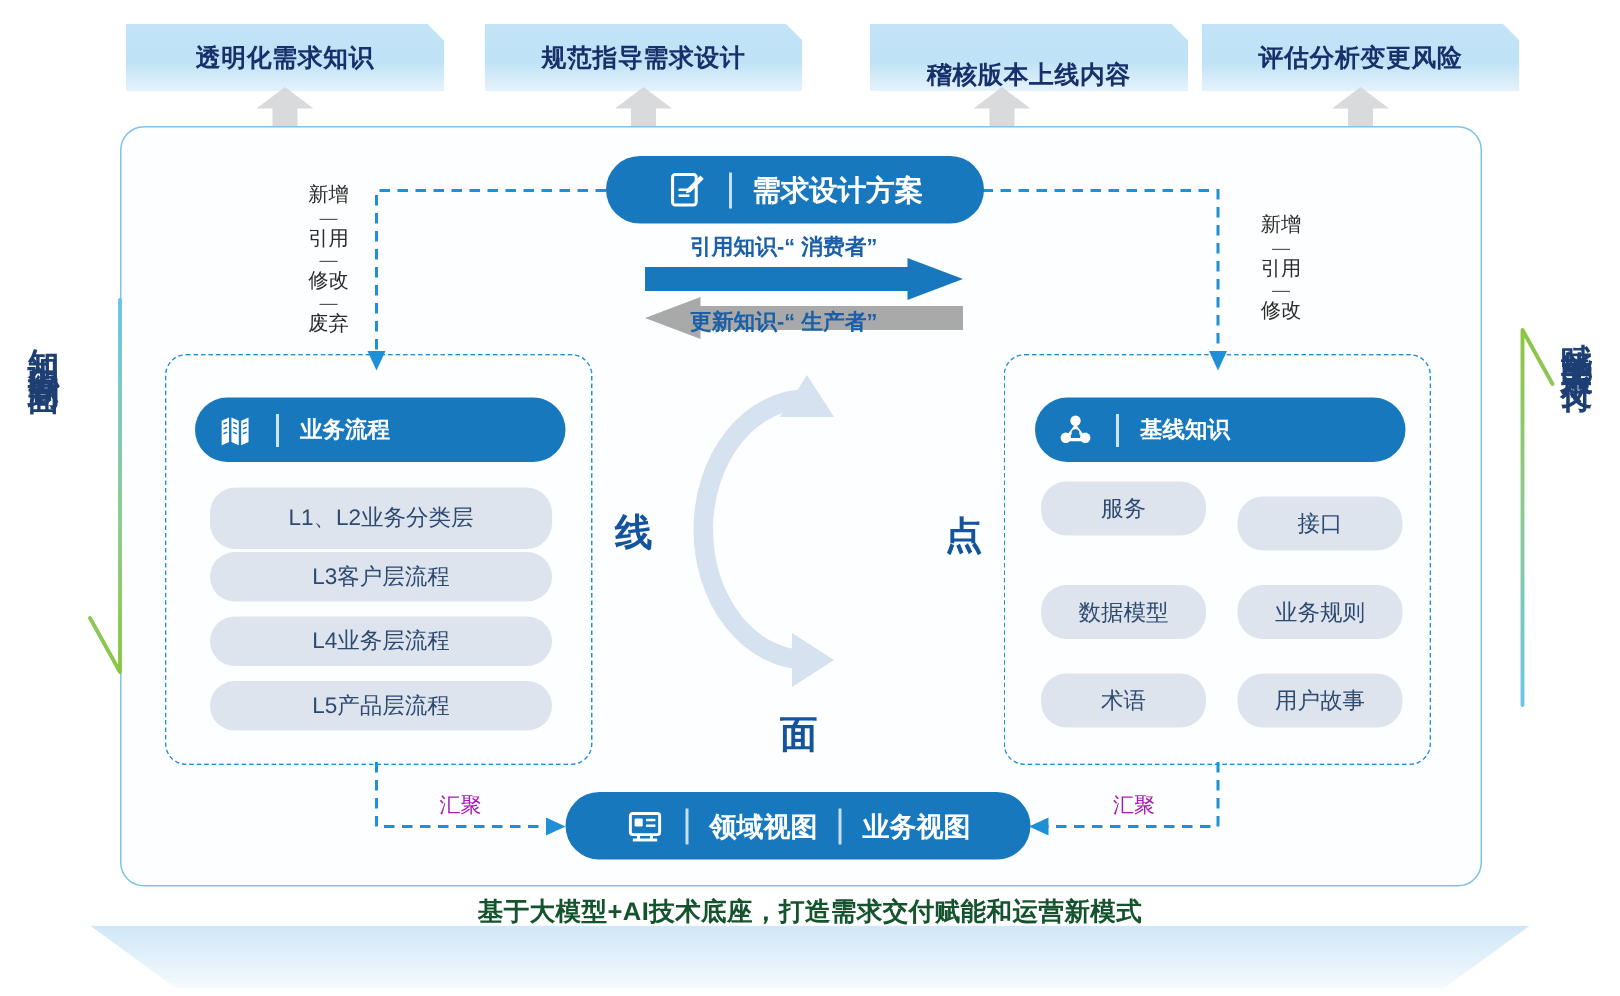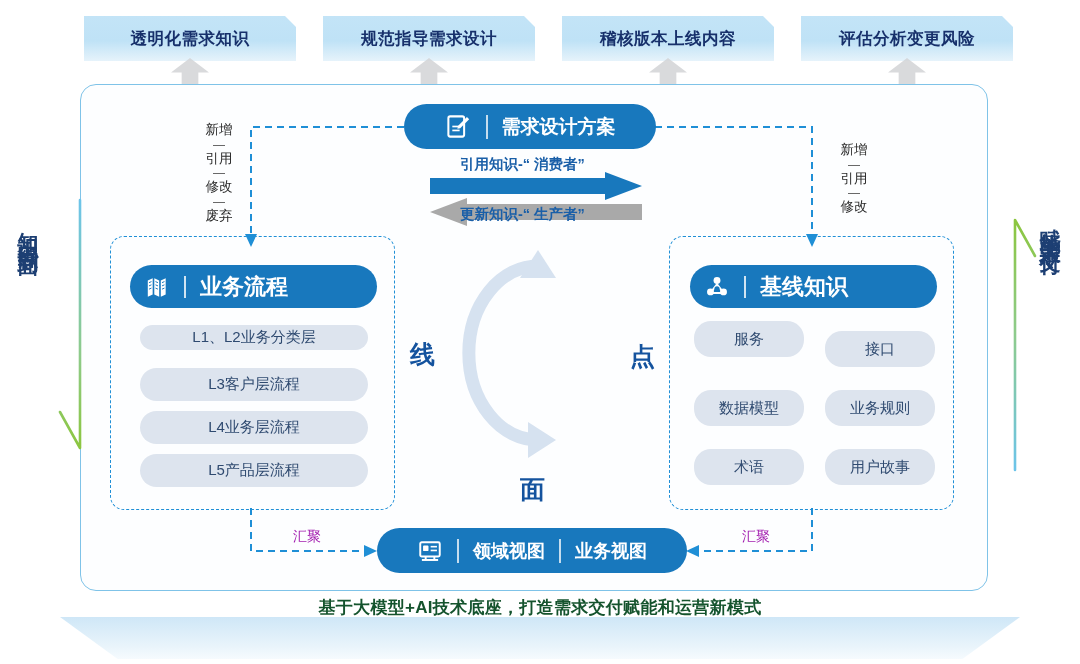--- a/index.html
+++ b/index.html
@@ -47,21 +47,21 @@
   .pill .sep{width:2px;background:rgba(255,255,255,.75);margin:0 14px;}
 
   
   .dashbox{
     position:absolute;border:1.8px dashed #1f8fd6;border-radius:14px;background:transparent;
   }
 
   
   .panel-head{
     position:absolute;background:#1878bd;border-radius:22px;height:43px;
-    display:flex;align-items:center;color:#fff;font-weight:bold;font-size:22px;
+    display:flex;align-items:center;color:#fff;font-weight:bold;font-size:15px;
   }
   .panel-head .sep{width:2px;height:22px;background:rgba(255,255,255,.8);margin:0 14px;}
 
   .chip{
     position:absolute;background:#dde4ee;border-radius:17px;
     display:flex;align-items:center;justify-content:center;
     color:#2f4a70;font-size:15px;
   }
 
   
@@ -100,21 +100,21 @@
 <body>
 
 <div id="stage">
 
   <div class="top-banner" style="left:84px;width:212px;">
     <span>透明化需求知识</span>
   </div>
   <div class="top-banner" style="left:323px;width:212px;">
     <span>规范指导需求设计</span>
   </div>
-  <div class="top-banner" style="left:562px;width:212px;">
+  <div class="top-banner" style="left:580px;width:212px;align-items:flex-end;">
     <span>稽核版本上线内容</span>
   </div>
   <div class="top-banner" style="left:801px;width:212px;">
     <span>评估分析变更风险</span>
   </div>
 
   <div class="top-arrow" style="left:171px;"></div>
   <div class="top-arrow" style="left:410px;"></div>
   <div class="top-arrow" style="left:649px;"></div>
   <div class="top-arrow" style="left:888px;"></div>
@@ -214,21 +214,21 @@
           <line x1="10.6" y1="13" x2="12.9" y2="14"></line>
         <line x1="16.6" y1="8" x2="18.9" y2="7"></line>
           <line x1="16.6" y1="11" x2="18.9" y2="10"></line>
           <line x1="16.6" y1="14" x2="18.9" y2="13"></line>
       </g>
     </svg>
     <div class="sep"></div>
     <span>业务流程</span>
   </div>
 
-  <div class="chip" style="left:140px;top:325px;width:228px;height:25px;">
+  <div class="chip" style="left:140px;top:325px;width:228px;height:41px;">
     <span>L1、L2业务分类层</span>
   </div>
   <div class="chip" style="left:140px;top:368px;width:228px;height:33px;">
     <span>L3客户层流程</span>
   </div>
   <div class="chip" style="left:140px;top:411px;width:228px;height:33px;">
     <span>L4业务层流程</span>
   </div>
   <div class="chip" style="left:140px;top:454px;width:228px;height:33px;">
     <span>L5产品层流程</span>

